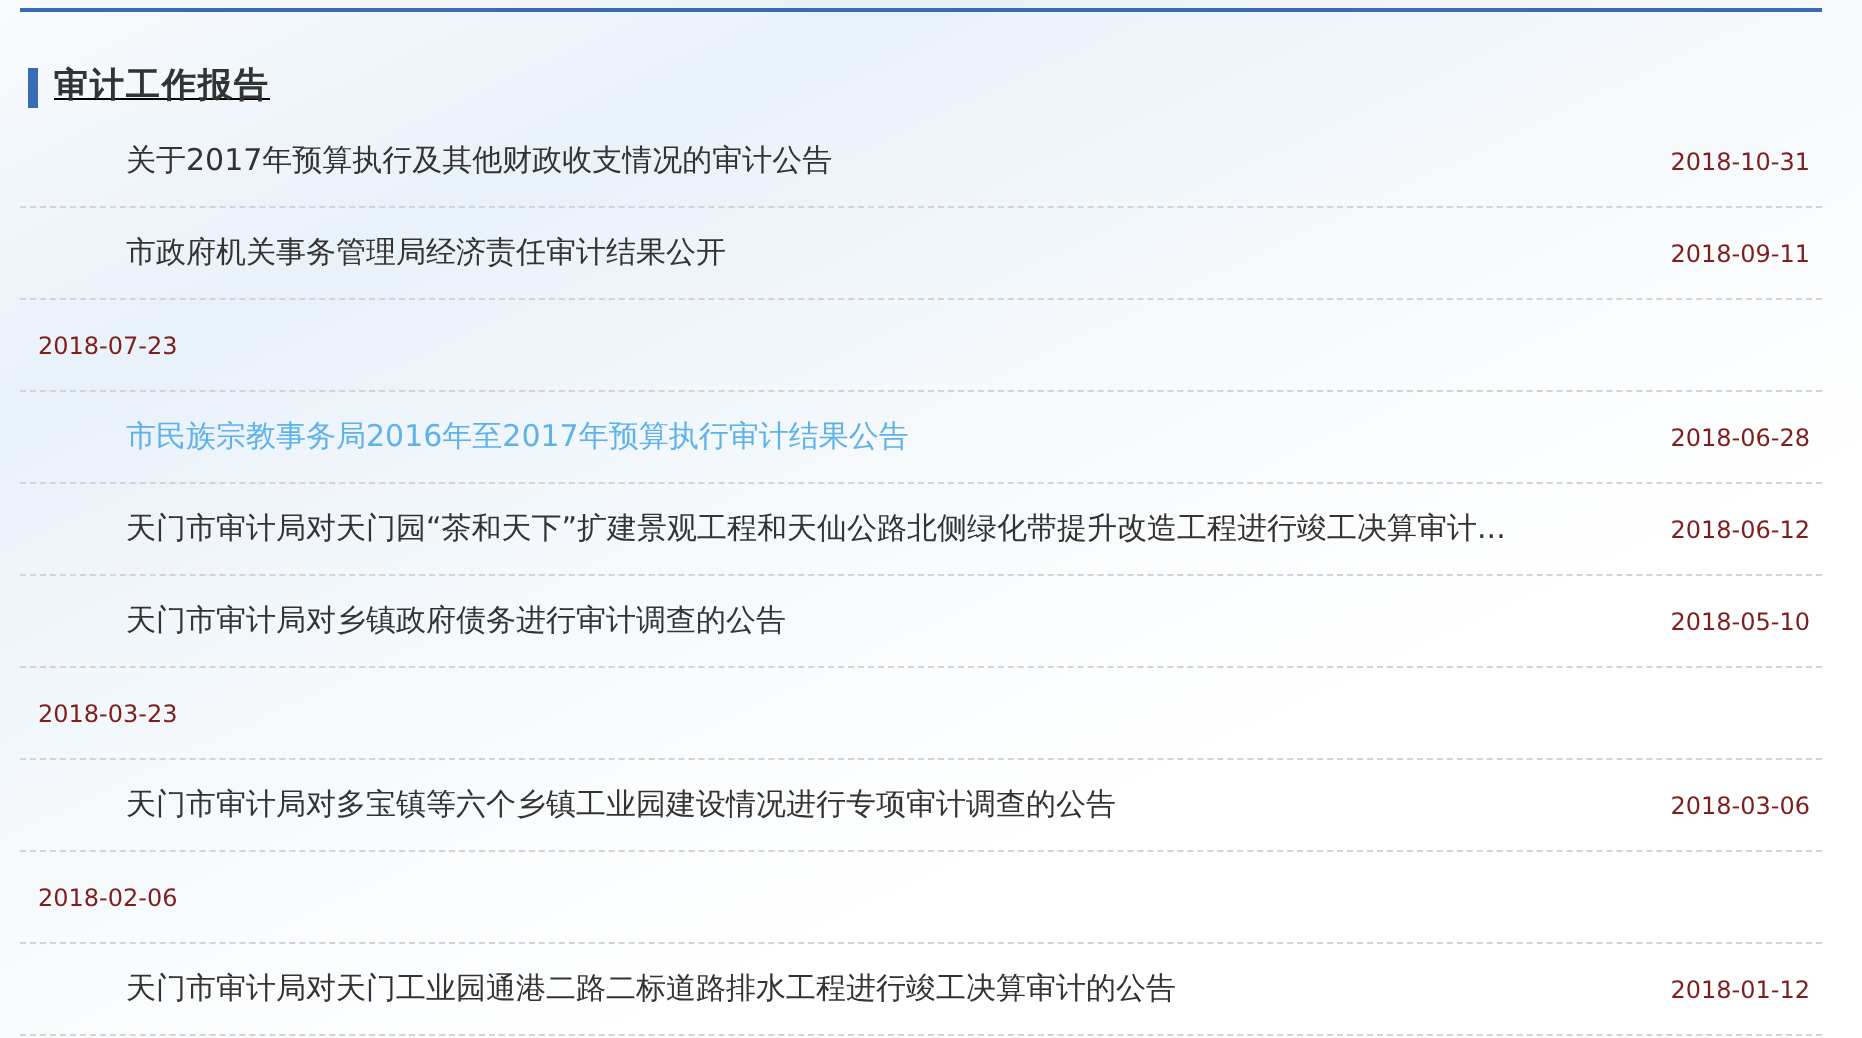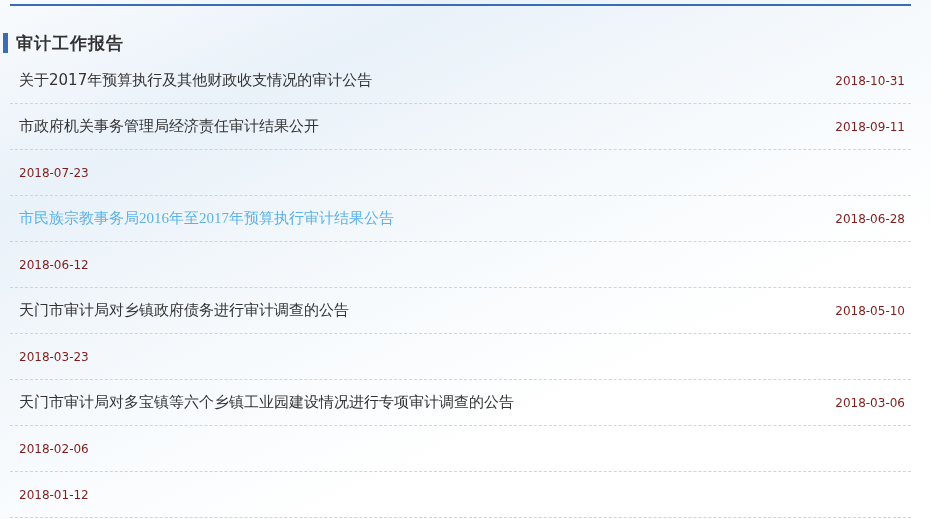--- a/index.html
+++ b/index.html
@@ -13,23 +13,24 @@
     font-family: "DejaVu Sans", "Liberation Sans", sans-serif;
     background: linear-gradient(155deg, #f8fbfd 0%, #e9f1f9 22%, #f5f9fc 45%, #ffffff 70%, #ffffff 100%);
   }
   .top-rule {
     margin: 4px 20px 0 10px;
     height: 2px;
     background: #3a6bb5;
   }
   .section-header {
     display: flex;
-    align-items: center;
-    margin: 26px 20px 0 3px;
+    align-items: flex-end;
+    margin: 26px 20px 0 14px;
     height: 22px;
+    text-decoration: underline;
   }
   .accent-bar {
     width: 5px;
     height: 20px;
     background: #3a6bb5;
     margin-right: 8px;
     flex: none;
   }
   .section-title {
     font-size: 17px;
@@ -55,24 +56,24 @@
   .report-title {
     font-size: 15px;
     color: #333333;
     text-decoration: none;
     white-space: nowrap;
     overflow: hidden;
     text-overflow: clip;
     cursor: pointer;
     flex: 1 1 auto;
     margin-right: 20px;
+    margin-left: 44px;
   }
   .report-title.highlighted {
     color: #5db2e8;
-    font-family: Liberation Serif, serif;
   }
   .report-date {
     font-size: 12px;
     color: #7f1d1d;
     white-space: nowrap;
     flex: none;
   }
 </style>
 </head>
 <body>
@@ -97,20 +98,21 @@
   <li class="report-row">
     <span class="report-date">2018-07-23</span>
   </li>
 
   <li class="report-row">
     <a class="report-title highlighted">市民族宗教事务局2016年至2017年预算执行审计结果公告</a>
     <span class="report-date">2018-06-28</span>
   </li>
 
   <li class="report-row">
+    <a class="report-title">天门市审计局对天门园“茶和天下”扩建景观工程和天仙公路北侧绿化带提升改造工程进行竣工决算审计...</a>
     <span class="report-date">2018-06-12</span>
   </li>
 
   <li class="report-row">
     <a class="report-title">天门市审计局对乡镇政府债务进行审计调查的公告</a>
     <span class="report-date">2018-05-10</span>
   </li>
 
   <li class="report-row">
     <span class="report-date">2018-03-23</span>
@@ -119,16 +121,17 @@
   <li class="report-row">
     <a class="report-title">天门市审计局对多宝镇等六个乡镇工业园建设情况进行专项审计调查的公告</a>
     <span class="report-date">2018-03-06</span>
   </li>
 
   <li class="report-row">
     <span class="report-date">2018-02-06</span>
   </li>
 
   <li class="report-row">
+    <a class="report-title">天门市审计局对天门工业园通港二路二标道路排水工程进行竣工决算审计的公告</a>
     <span class="report-date">2018-01-12</span>
   </li>
 </ul>
 </div>
 
 </body></html>

